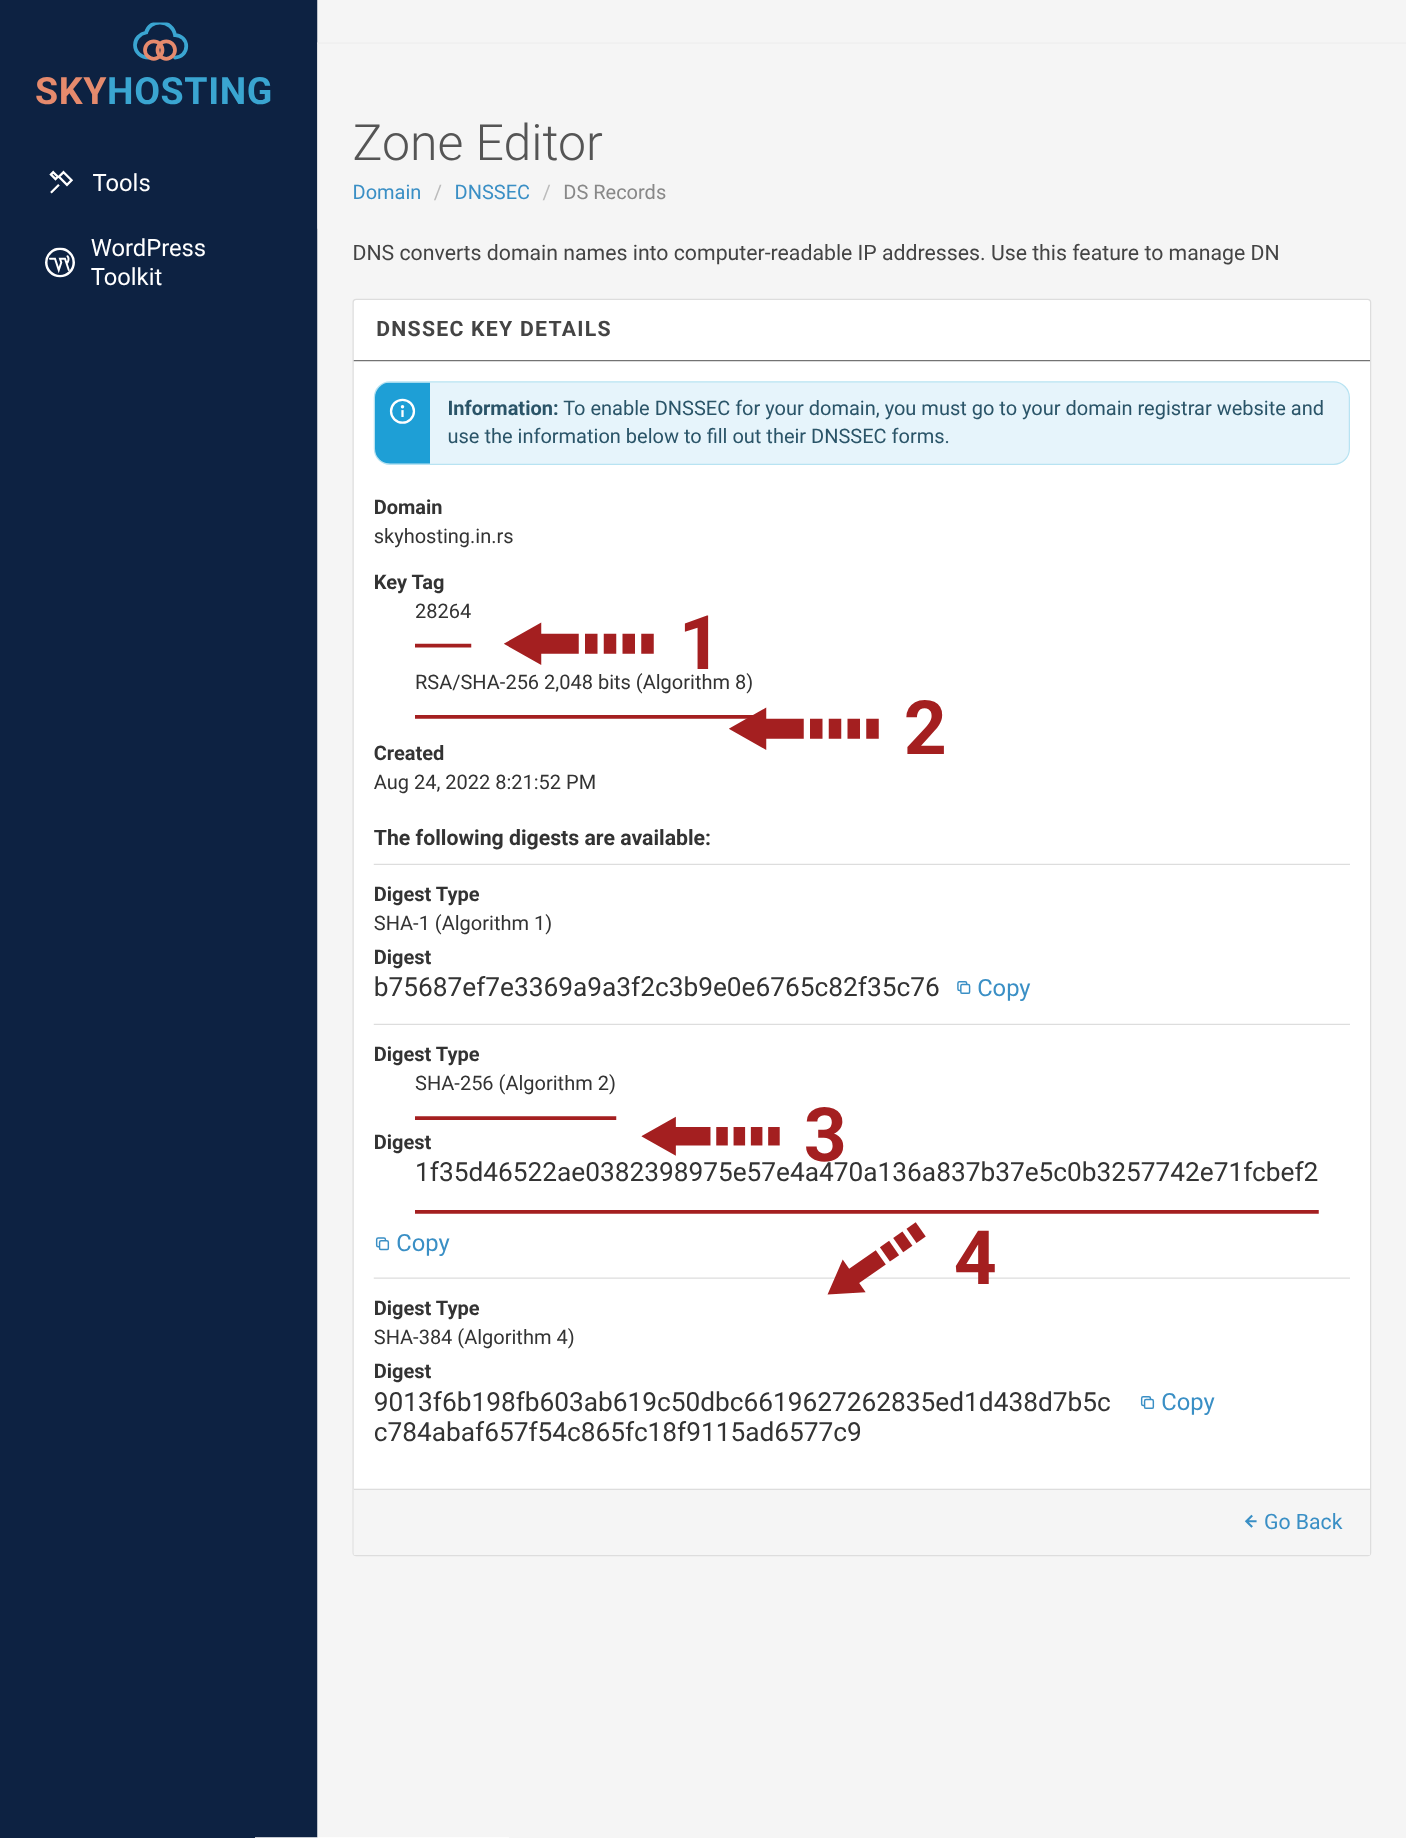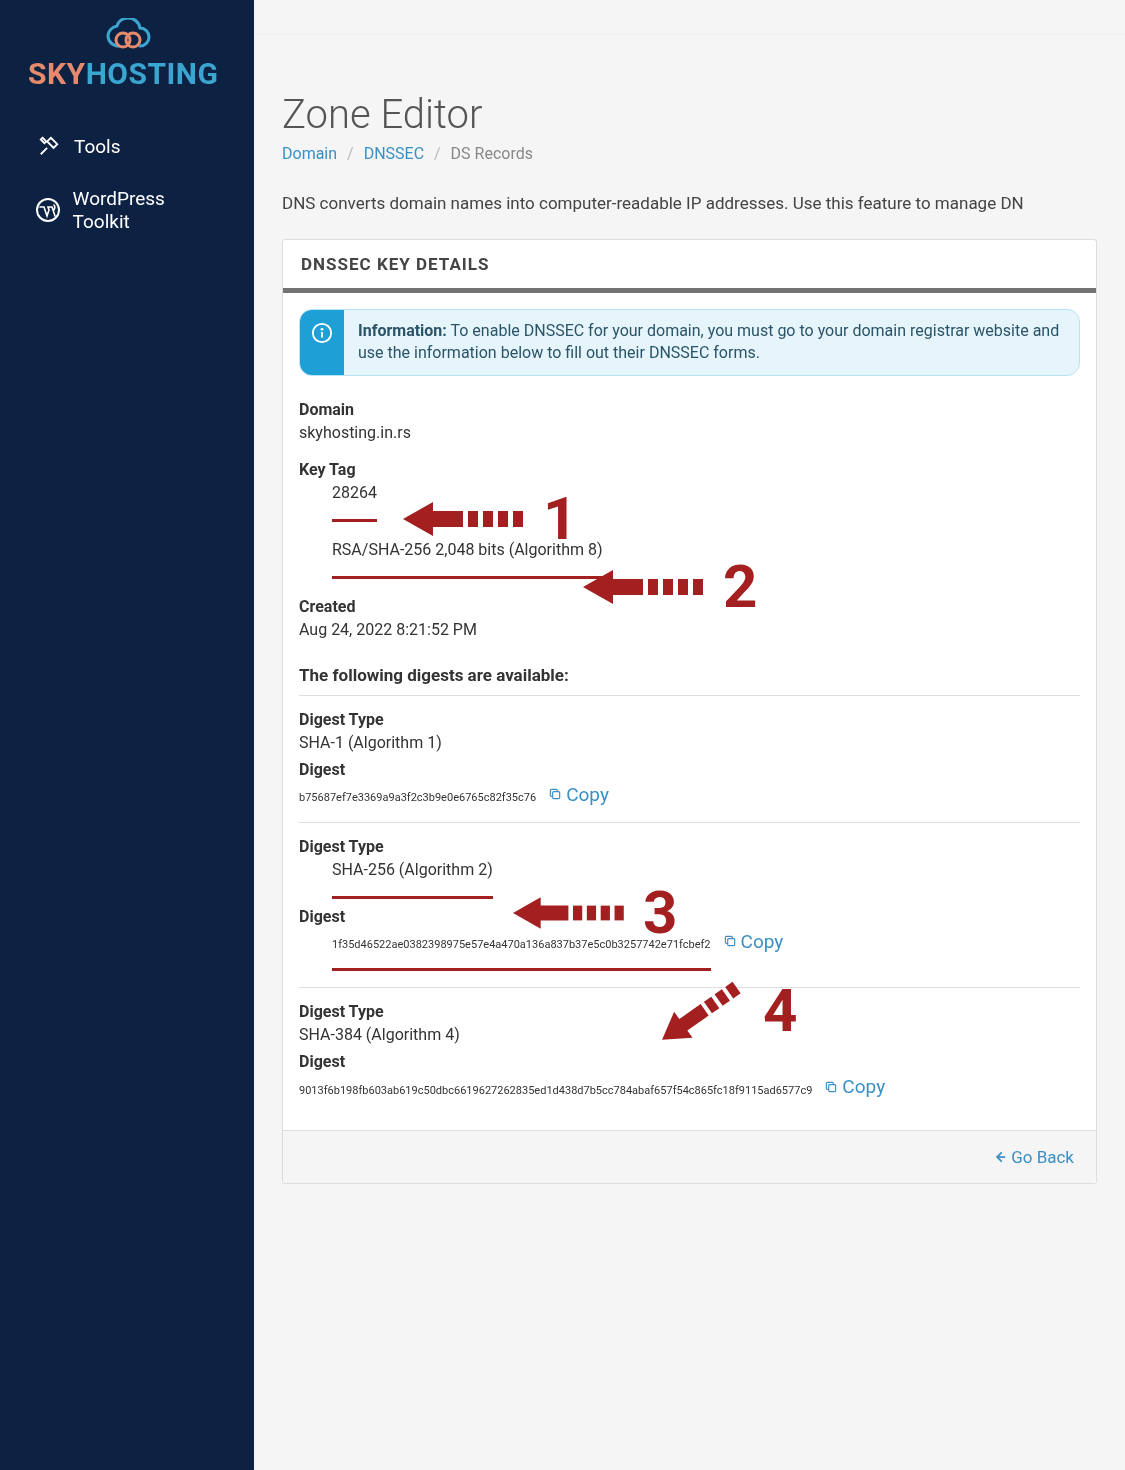--- a/index.html
+++ b/index.html
@@ -13,34 +13,34 @@
 .nav-item { display: flex; align-items: center; padding: 14px 36px; color: #fff; font-size: 19px; cursor: pointer; }
 .nav-item .icon { width: 26px; height: 26px; margin-right: 12px; display: flex; align-items: center; justify-content: center; }
 .main { position: absolute; left: 254px; top: 0; right: 0; height: 100%; background: #f5f5f5; }
 .page-header { padding: 56px 28px 20px 28px; background: #f5f5f5; border-top: 1px solid #eee; margin-top: 34px; }
 .page-title { font-size: 40px; font-weight: 300; color: #555; margin-bottom: 6px; }
 .breadcrumb { font-size: 16px; color: #888; }
 .breadcrumb a { color: #3a8fc5; text-decoration: none; cursor: pointer; }
 .breadcrumb .sep { color: #bbb; padding: 0 6px; }
 .description { padding: 10px 28px 26px 28px; font-size: 17px; color: #444; white-space: nowrap; overflow: hidden; }
 .panel { margin: 0 28px 28px 28px; background: #fff; border: 1px solid #ddd; border-radius: 3px; }
-.panel-heading { padding: 14px 18px; border-bottom: 5px solid #737373; font-size: 17px; font-weight: 700; color: #444; letter-spacing: 1px; }
+.panel-heading { padding: 14px 18px; border-bottom: 1px solid #737373; font-size: 17px; font-weight: 700; color: #444; letter-spacing: 1px; }
 .panel-body { padding: 16px; position: relative; }
 .info-box { display: flex; border: 1px solid #b8e3f2; background: #e6f4fb; border-radius: 13px; margin-bottom: 24px; overflow: hidden; }
 .info-icon-box { width: 44px; background: #1e9fd6; display: flex; align-items: flex-start; justify-content: center; padding-top: 12px; color: #fff; }
 .info-text { padding: 10px 14px; font-size: 16px; color: #2a5468; line-height: 1.4; flex: 1; }
 .info-text b { font-weight: 700; }
 .field { margin-bottom: 18px; }
 .field-label { font-weight: 700; color: #333; font-size: 16px; margin-bottom: 4px; }
 .field-value { font-size: 16px; color: #333; display: inline-block; }
 .under-red { border-bottom: 3px solid #a41f20; padding-bottom: 17px; margin-left: 33px; }
 .digests-title { font-weight: 700; font-size: 17px; margin: 26px 0 10px 0; }
 .digest-block { border-top: 1px solid #ddd; padding: 14px 0 16px 0; }
 .digest-row { display: flex; flex-wrap: wrap; align-items: baseline; gap: 12px; }
-.digest-value { font-size: 11px; color: #333; word-break: break-all; }
+.digest-value { font-size: 21px; color: #333; word-break: break-all; }
 .copy-link { color: #3a8fc5; font-size: 19px; cursor: pointer; white-space: nowrap; display: inline-flex; align-items: center; gap: 4px; }
 .panel-footer { text-align: right; padding: 16px 22px; border-top: 1px solid #ddd; background: #f5f5f5; }
 .go-back { color: #3a8fc5; font-size: 17px; cursor: pointer; text-decoration: none; }
 .annot { position: absolute; font-size: 60px; font-weight: 700; color: #a41f20; display: flex; align-items: center; gap: 10px; pointer-events: none; }
 .annot .arrow-svg { width: 130px; height: 46px; }
 .annot.small .arrow-svg { width: 120px; }
 .annot-num { line-height: 1; }
 .ann4 .arrow-svg { width: 100px; height: 60px; }
 </style>
 </head>

